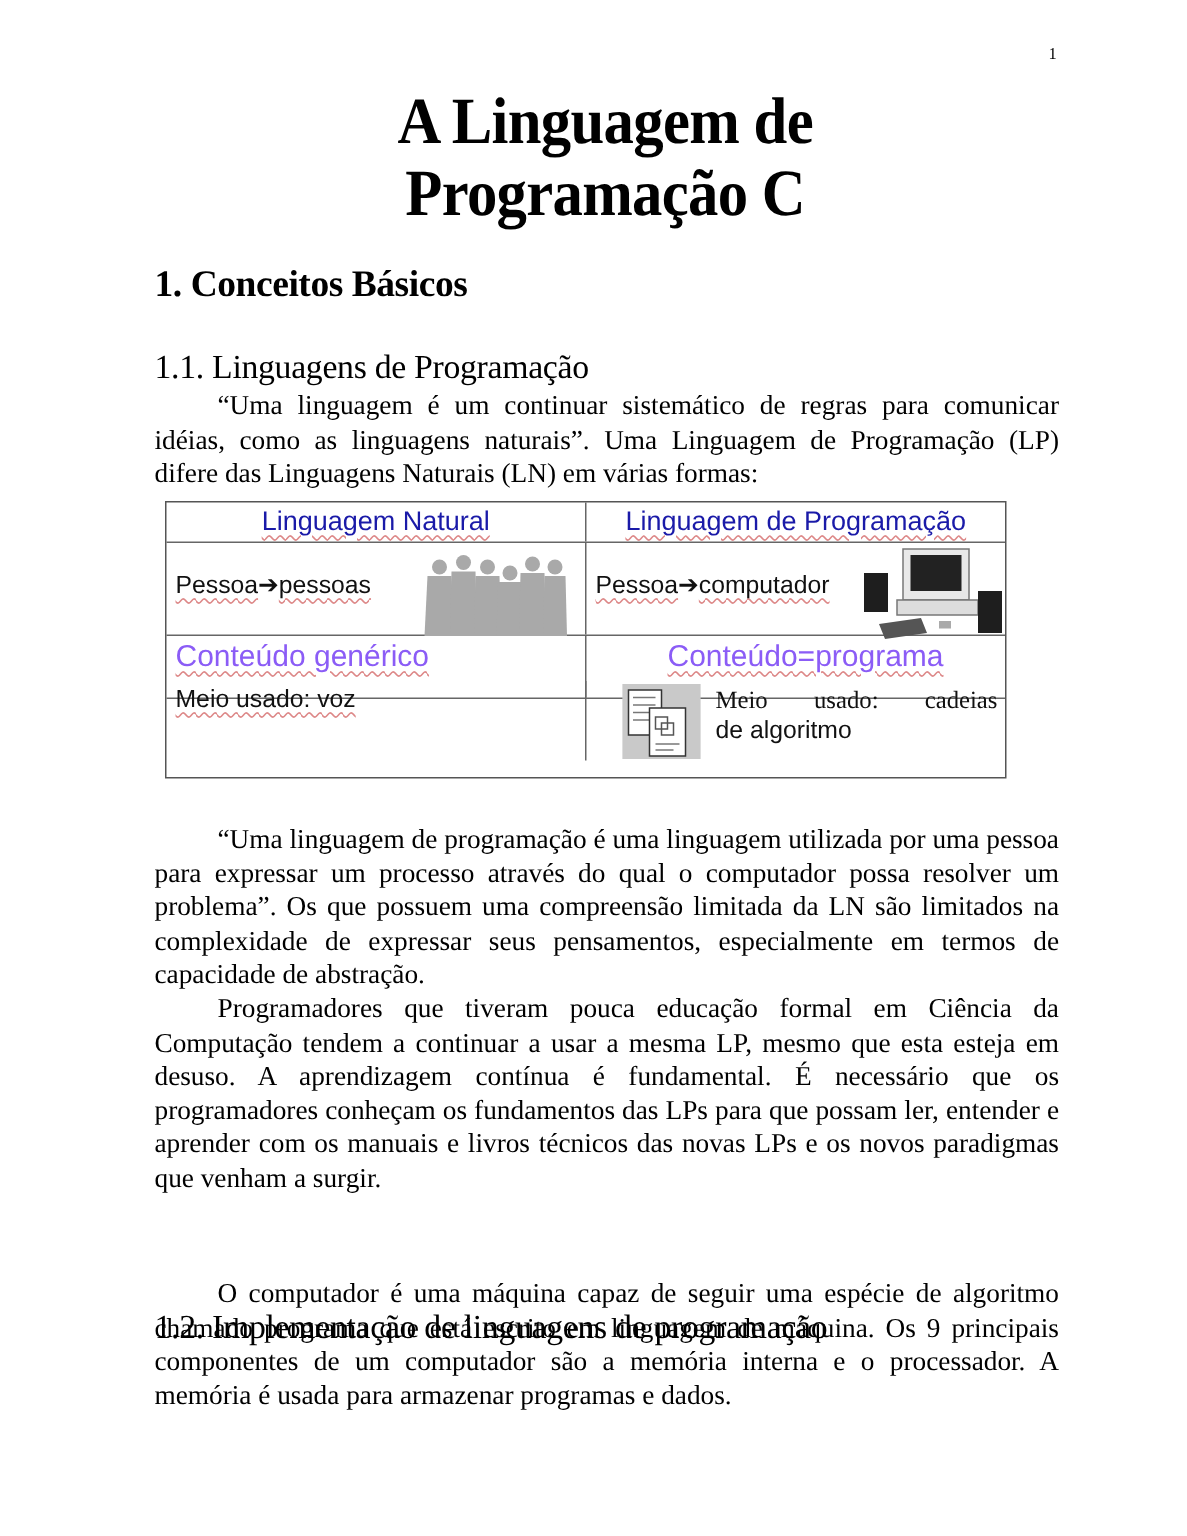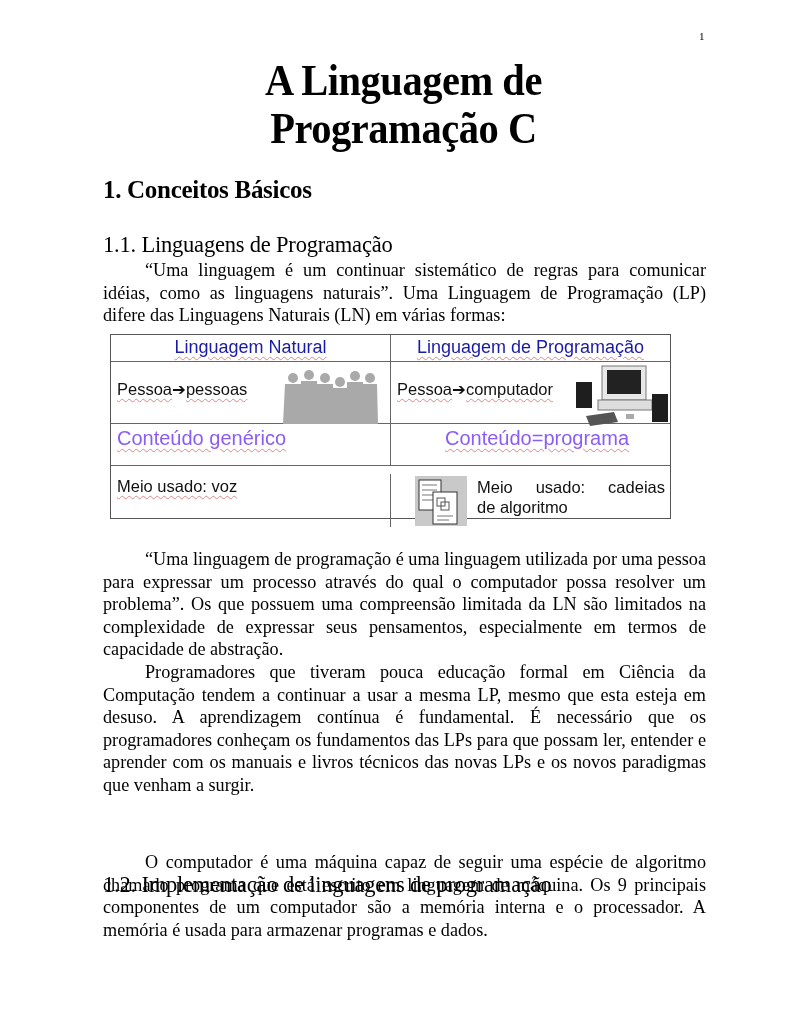--- a/index.html
+++ b/index.html
@@ -94,21 +94,21 @@
     <div class="cell right hdr"><span class="squig">Linguagem de Programação</span></div>
   </div>
   <div class="row" style="top:89px;height:42px;">
     <div class="cell left green">
         <span class="squig" style="position:absolute;left:6px;top:3px;">Conteúdo genérico</span>
       </div>
     <div class="cell right green">
         <span class="squig" style="position:absolute;left:6px;top:3px;margin-left:48px;">Conteúdo=programa</span>
       </div>
   </div>
-  <div class="row" style="top:139px;height:53px;">
+  <div class="row" style="top:119px;height:53px;">
     <div class="cell left txt">
         <span class="squig" style="position:absolute;left:6px;top:3px;">Meio usado: voz</span>
       </div>
     <div class="cell right txt">
       <svg class="docicon" viewBox="0 0 52 50">
         <rect x="0" y="0" width="52" height="50" fill="#c9c9c9"></rect>
         <rect x="4" y="4" width="22" height="30" fill="#fff" stroke="#333"></rect>
         <g stroke="#777" stroke-width="1">
             <line x1="7" y1="9" x2="22" y2="9"></line>
             <line x1="7" y1="14" x2="22" y2="14"></line>
@@ -117,21 +117,21 @@
           </g>
         <rect x="18" y="16" width="24" height="32" fill="#fff" stroke="#333"></rect>
         <rect x="22" y="22" width="8" height="8" fill="none" stroke="#555"></rect>
         <rect x="26" y="26" width="8" height="8" fill="none" stroke="#555"></rect>
         <g stroke="#777">
             <line x1="22" y1="40" x2="38" y2="40"></line>
             <line x1="22" y1="44" x2="34" y2="44"></line>
           </g>
       </svg>
       <div style="position:absolute;left:86px;top:3px;width:188px;line-height:20px;">
-        <div style="text-align:justify;text-align-last:justify;">Meio  usado:  cadeias</div>
+        <div style="text-align:justify;text-align-last:justify;font-family:Liberation Serif, serif;">Meio  usado:  cadeias</div>
         <div>de algoritmo</div>
       </div>
     </div>
   </div>
 </div>
 
 <p class="para last-left" style="top:548px;"><span class="indent"></span><span>“Uma linguagem de programação é uma linguagem utilizada por uma pessoa para expressar um processo através do qual o computador possa resolver um problema”. Os que possuem uma compreensão limitada da LN são limitados na complexidade de expressar seus pensamentos, especialmente em termos de capacidade de abstração.</span></p>
 
 <p class="para last-left" style="top:661px;"><span class="indent"></span><span>Programadores que tiveram pouca educação formal em Ciência da Computação tendem a continuar a usar a mesma LP, mesmo que esta esteja em desuso. A aprendizagem contínua é fundamental. É necessário que os programadores conheçam os fundamentos das LPs para que possam ler, entender e aprender com os manuais e livros técnicos das novas LPs e os novos paradigmas que venham a surgir.</span></p>
 

